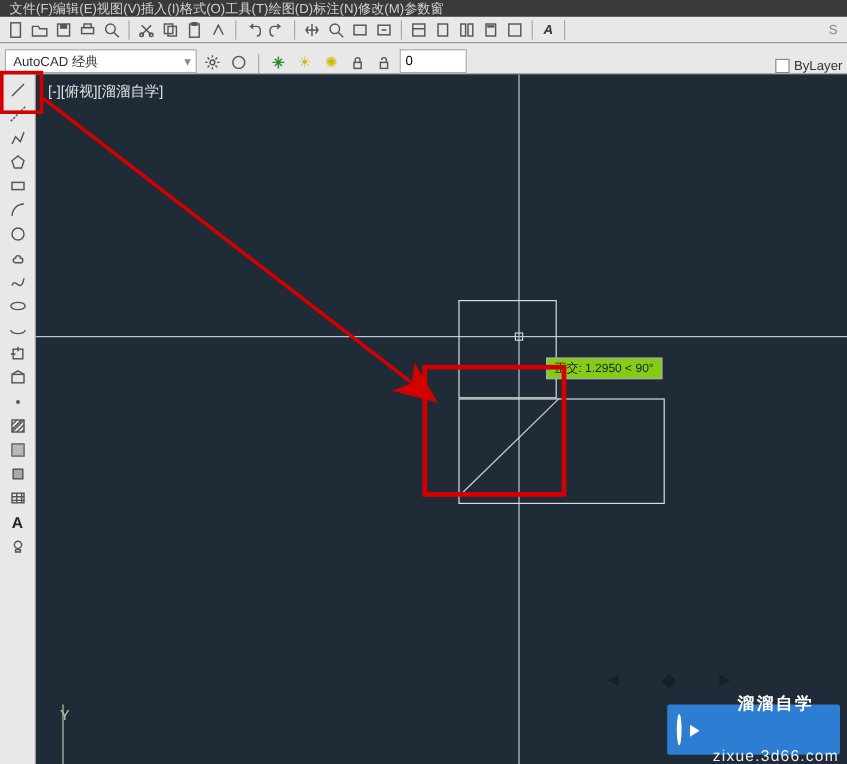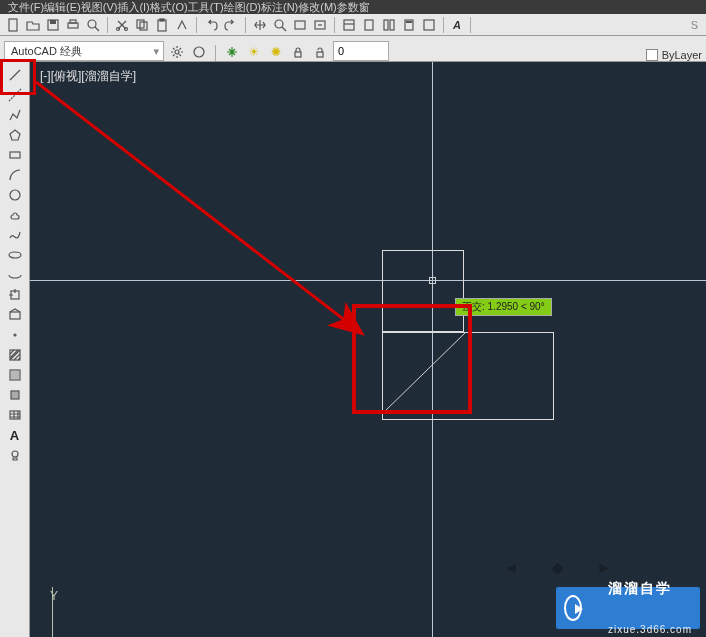--- a/index.html
+++ b/index.html
@@ -47,26 +47,26 @@
   
   .red-box-tool { position:absolute; left:0px; top:-3px; width:36px; height:36px; border:3px solid #d40000; z-index:3; pointer-events:none; }
   .red-box-center { position:absolute; left:322px; top:242px; width:120px; height:110px; border:4px solid #d40000; z-index:3; pointer-events:none; }
   .arrow-svg { position:absolute; left:0; top:0; width:100%; height:100%; z-index:2; pointer-events:none; }
   
   .ucs { position:absolute; left:22px; bottom:30px; color:#b8c0ae; font-size:12px; }
   .ucs .y { position:absolute; top:-18px; left:-2px;}
   .ucs-line { position:absolute; background:#b8c0ae; }
   .ucs-v { width:1px; height:50px; left:0; bottom:-30px;}
   
-  .watermark { position:absolute; right:6px; bottom:8px; width:144px; height:42px; background:#2d7dd2; color:#fff; display:flex; align-items:center; padding:0 8px; border-radius:2px; gap:26px;}
+  .watermark { position:absolute; right:6px; bottom:8px; width:144px; height:42px; background:#2d7dd2; color:#fff; display:flex; align-items:center; padding:0 8px; border-radius:2px; gap:26px;text-align:center;}
   .wm-logo { width:26px; height:26px; border:2px solid #fff; border-radius:50%; display:flex; align-items:center; justify-content:center; position:relative;}
   .wm-logo::after { content:""; position:absolute; left:9px; top:7px; width:0; height:0; border-left:8px solid #fff; border-top:5px solid transparent; border-bottom:5px solid transparent;}
   .wm-text { display:flex; flex-direction:column; line-height:1.15; }
   .wm-cn { font-size:14px; font-weight:bold; letter-spacing:2px; }
-  .wm-en { font-size:10px; letter-spacing:1px; opacity:0.9;margin-top:28px;}
+  .wm-en { font-size:13px; letter-spacing:1px; opacity:0.9;margin-top:28px;}
   
   .ghost-icons { position:absolute; right:80px; bottom:60px; color:#0d1116; opacity:0.4; font-size:16px; letter-spacing:14px;}
 </style>
 </head>
 <body>
 
 <div class="menubar">
   <span>文件(F)</span>
   <span>编辑(E)</span>
   <span>视图(V)</span>

